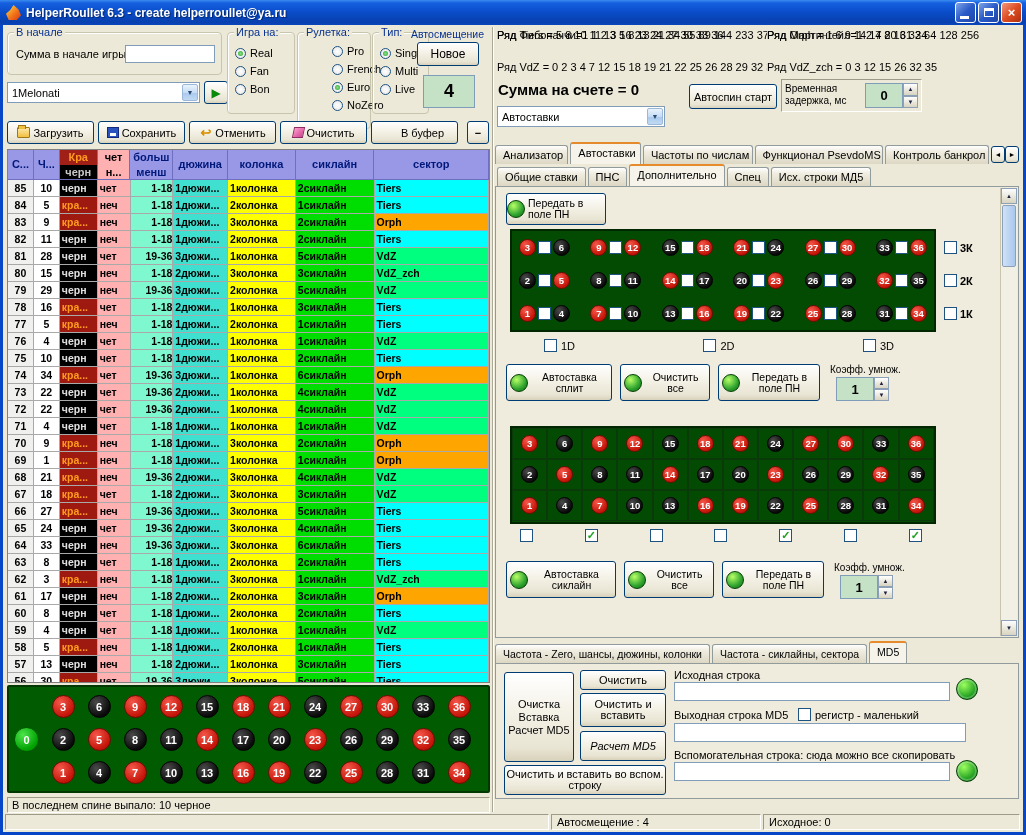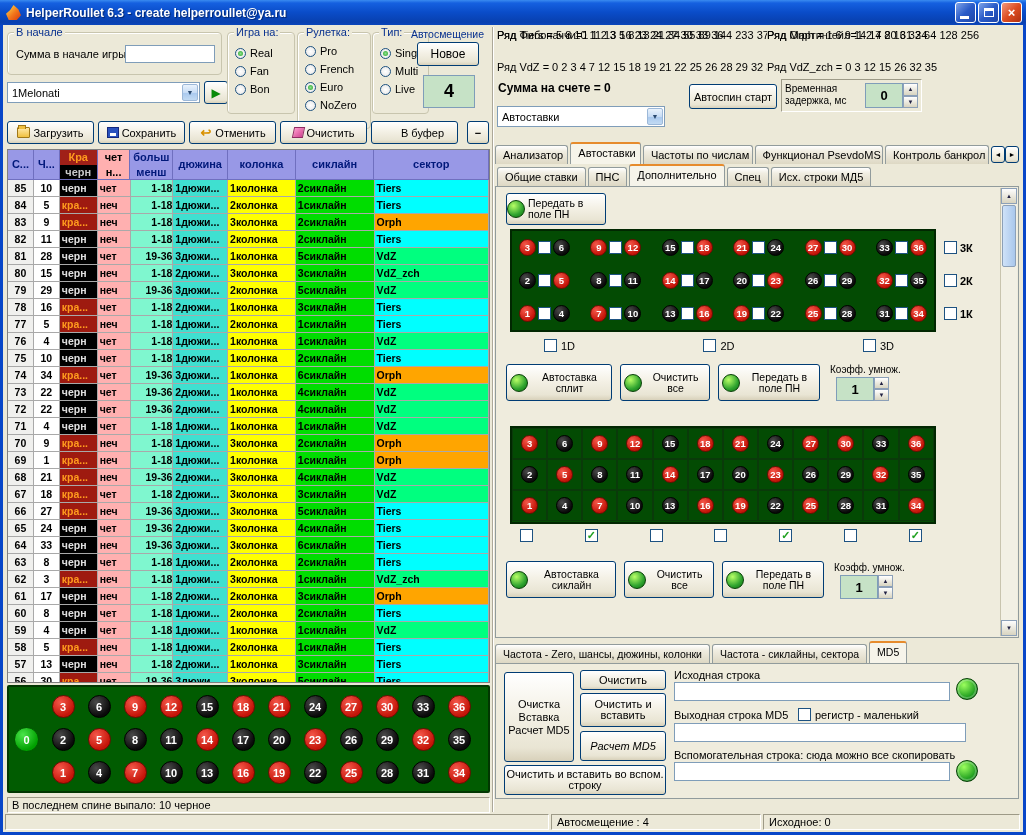--- a/index.html
+++ b/index.html
@@ -30,21 +30,21 @@
 
 #g-start{left:4px;top:7px;width:215px;height:43px;}
 #start-label{position:absolute;left:8px;top:15px;}
 #start-input{position:absolute;right:6px;top:12px;width:90px;height:18px;font-size:11px;}
 .combo{position:absolute;border:1px solid #7F9DB9;background:#fff;display:flex;align-items:center;padding-left:4px;}
 .cmb-btn{position:absolute;right:1px;top:1px;bottom:1px;width:16px;border:1px solid #9CB8D8;border-radius:2px;
  background:linear-gradient(#EAF3FC,#C7DCF5 50%,#A8C8EE 51%,#C2DAF2);display:flex;align-items:center;justify-content:center;font-size:7px;color:#2A4A70;}
 #preset{left:4px;top:57px;width:193px;height:21px;}
 #play{position:absolute;left:201px;top:56px;width:24px;height:23px;color:#0A8A0A;font-size:12px;}
 #g-game{left:224px;top:7px;width:68px;height:82px;padding-top:11px;}
-#g-wheel{left:294px;top:7px;width:74px;height:97px;padding-top:9px;}
+#g-wheel{left:294px;top:7px;width:74px;height:97px;padding-top:9px;padding-left:27px;}
 #g-type{left:369px;top:7px;width:57px;height:82px;padding-top:11px;}
 #autoshift-label{position:absolute;left:408px;top:3px;width:82px;font-size:10.5px;color:#08318F;}
 #btn-new{position:absolute;left:414px;top:17px;width:62px;height:24px;font-size:12px;}
 #autoshift-val{position:absolute;left:420px;top:50px;width:52px;height:33px;background:#C6E2C6;border:1px solid #7F9DB9;
  display:flex;align-items:center;justify-content:center;font-size:18px;font-weight:bold;}
 #toolbar{position:absolute;left:4px;top:96px;display:flex;gap:4px;}
 .tbtn{width:87px;height:23px;gap:3px;}
 #btn-minus{position:absolute;left:464px;top:96px;width:22px;height:23px;font-weight:bold;}
 .ic{width:13px;height:11px;position:relative;flex:none;}
 .ic-folder{background:linear-gradient(#FFE9A8,#F0C040);border:1px solid #A07818;border-radius:1px;}
@@ -98,21 +98,21 @@
 .circ.red{background:radial-gradient(circle at 35% 30%,#F4574A,#C41408 70%);border:1px solid #6E0B04;}
 .circ.blk{background:radial-gradient(circle at 35% 30%,#4A4A4A,#0A0A0A 70%);border:1px solid #000;}
 .circ-s{width:17px;height:17px;font-size:9.5px;}
 #last-spin{position:absolute;left:4px;top:772px;width:483px;height:16px;line-height:14px;padding-left:4px;
  border:1px solid;border-color:#9D9A87 #fff #fff #9D9A87;background:#ECE9D8;}
 
 #vdivider{position:absolute;left:489px;top:2px;width:2px;height:785px;border-left:1px solid #ACA899;border-right:1px solid #fff;}
 .series-row{position:absolute;left:494px;width:524px;height:15px;display:flex;white-space:nowrap;overflow:hidden;}
 .series-l{width:270px;overflow:hidden;flex:none;}
 .series-r{flex:1;overflow:hidden;}
-#balance{position:absolute;left:495px;top:56px;font-size:12px;font-weight:bold;}
+#balance{position:absolute;left:495px;top:56px;font-size:15px;font-weight:bold;}
 #btn-autospin{position:absolute;left:686px;top:59px;width:88px;height:25px;}
 #delay-box{position:absolute;left:778px;top:54px;width:141px;height:33px;border:1px solid;border-color:#9D9A87 #fff #fff #9D9A87;}
 #delay-label{position:absolute;left:3px;top:3px;font-size:10px;line-height:12px;}
 #delay-spin{position:absolute;right:3px;top:3px;display:flex;height:25px;}
 .spin-val{background:#C6E2C6;border:1px solid #7F9DB9;width:38px;display:flex;align-items:center;justify-content:center;font-weight:bold;font-size:13px;}
 .spin-btns{display:flex;flex-direction:column;width:15px;}
 .spb{flex:1;border:1px solid #8CA0B8;background:linear-gradient(#fff,#D8D4C0);display:flex;align-items:center;justify-content:center;font-size:6px;color:#224;}
 #autobets{left:494px;top:81px;width:168px;height:21px;}
 
 .tabstrip{position:absolute;display:flex;align-items:flex-end;}

